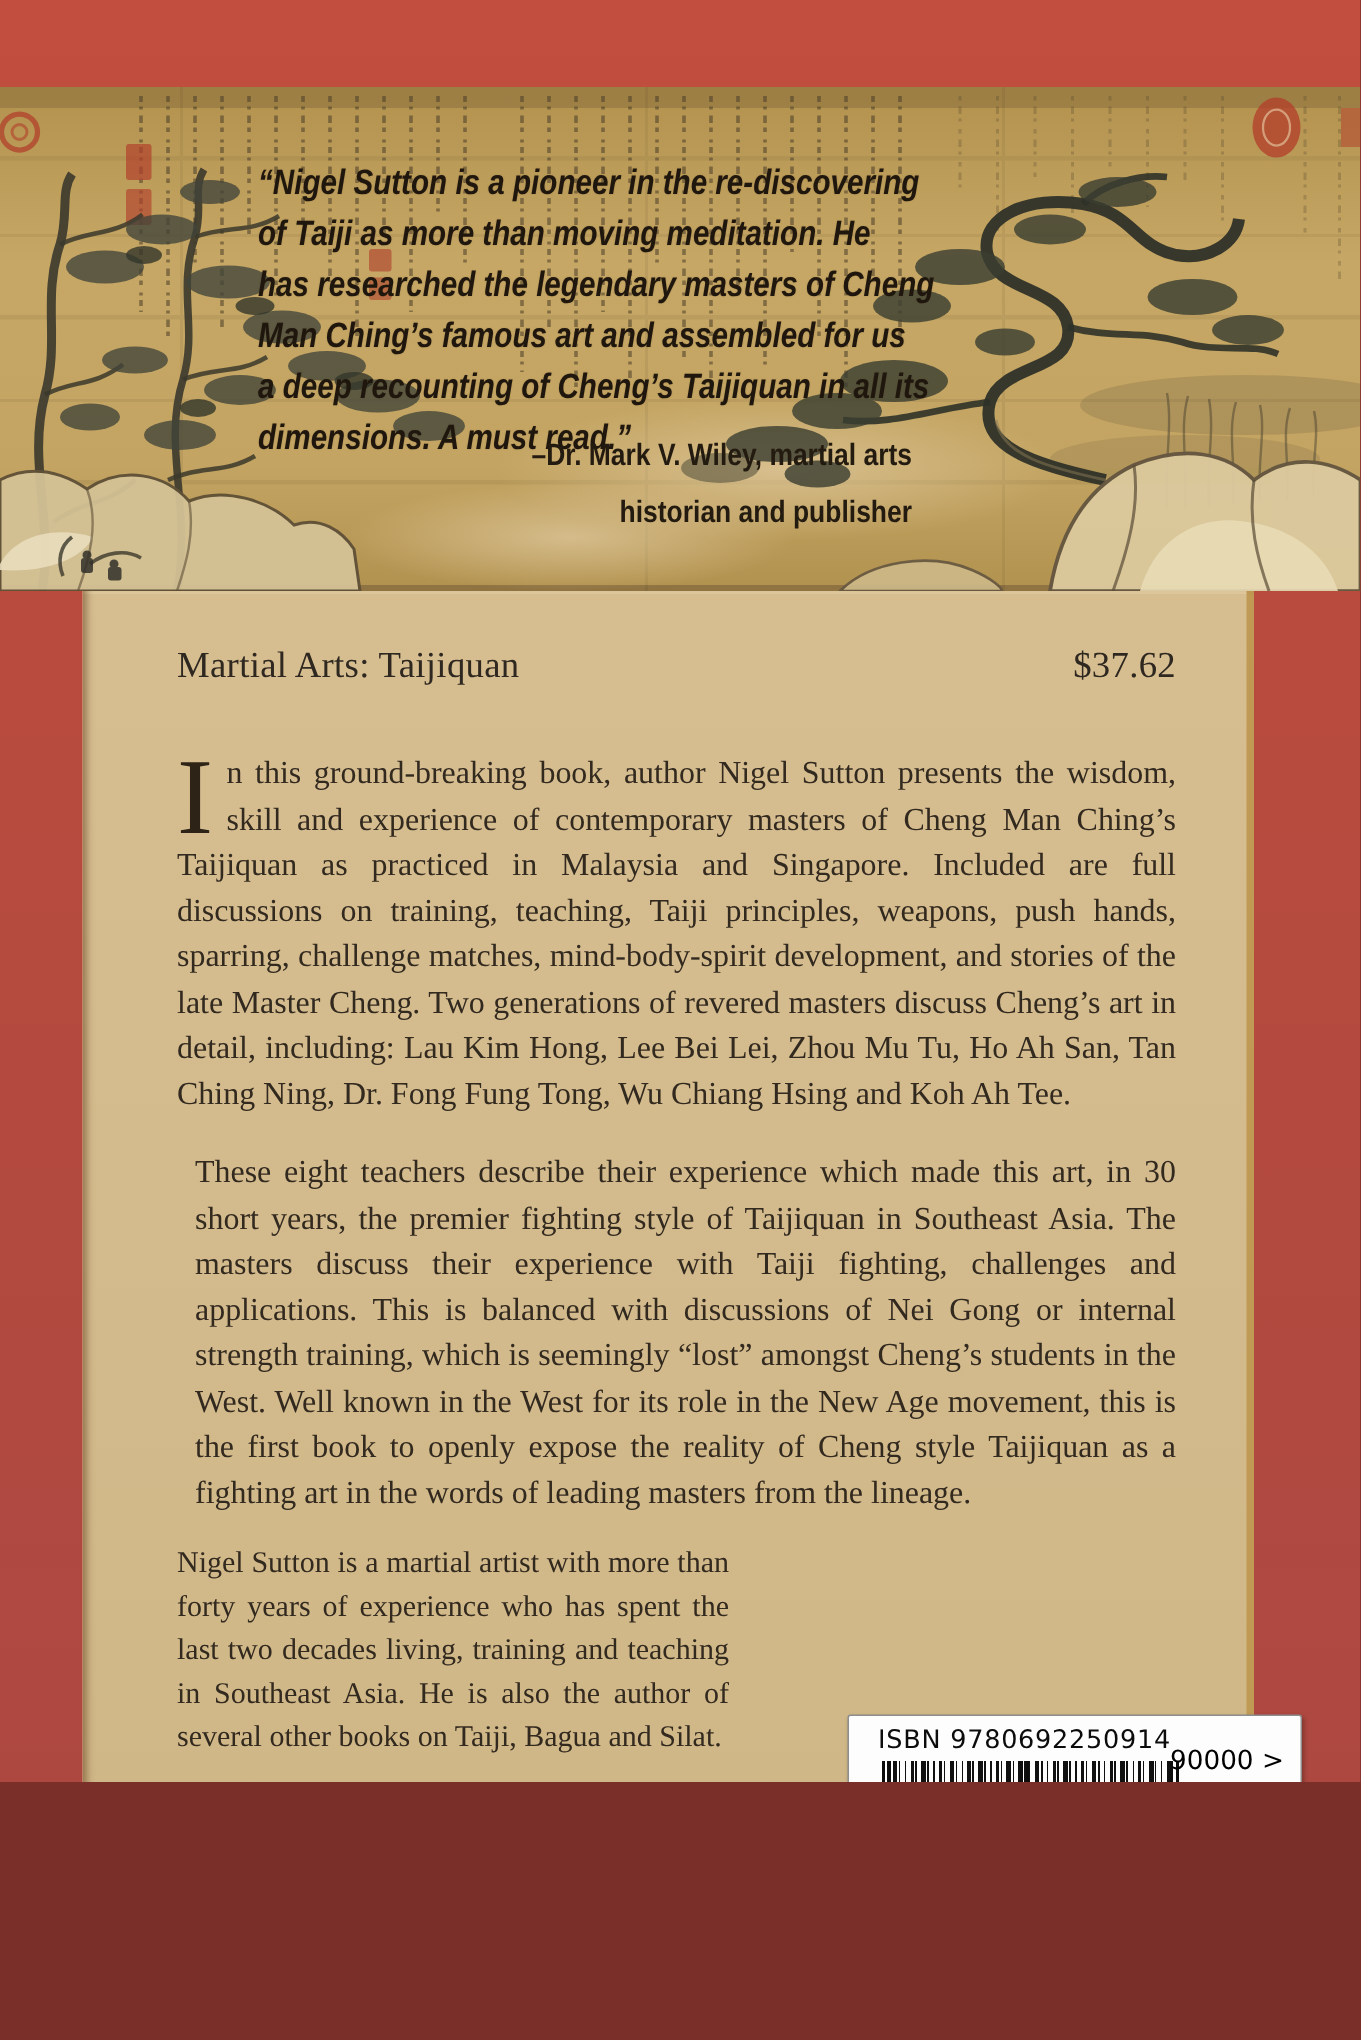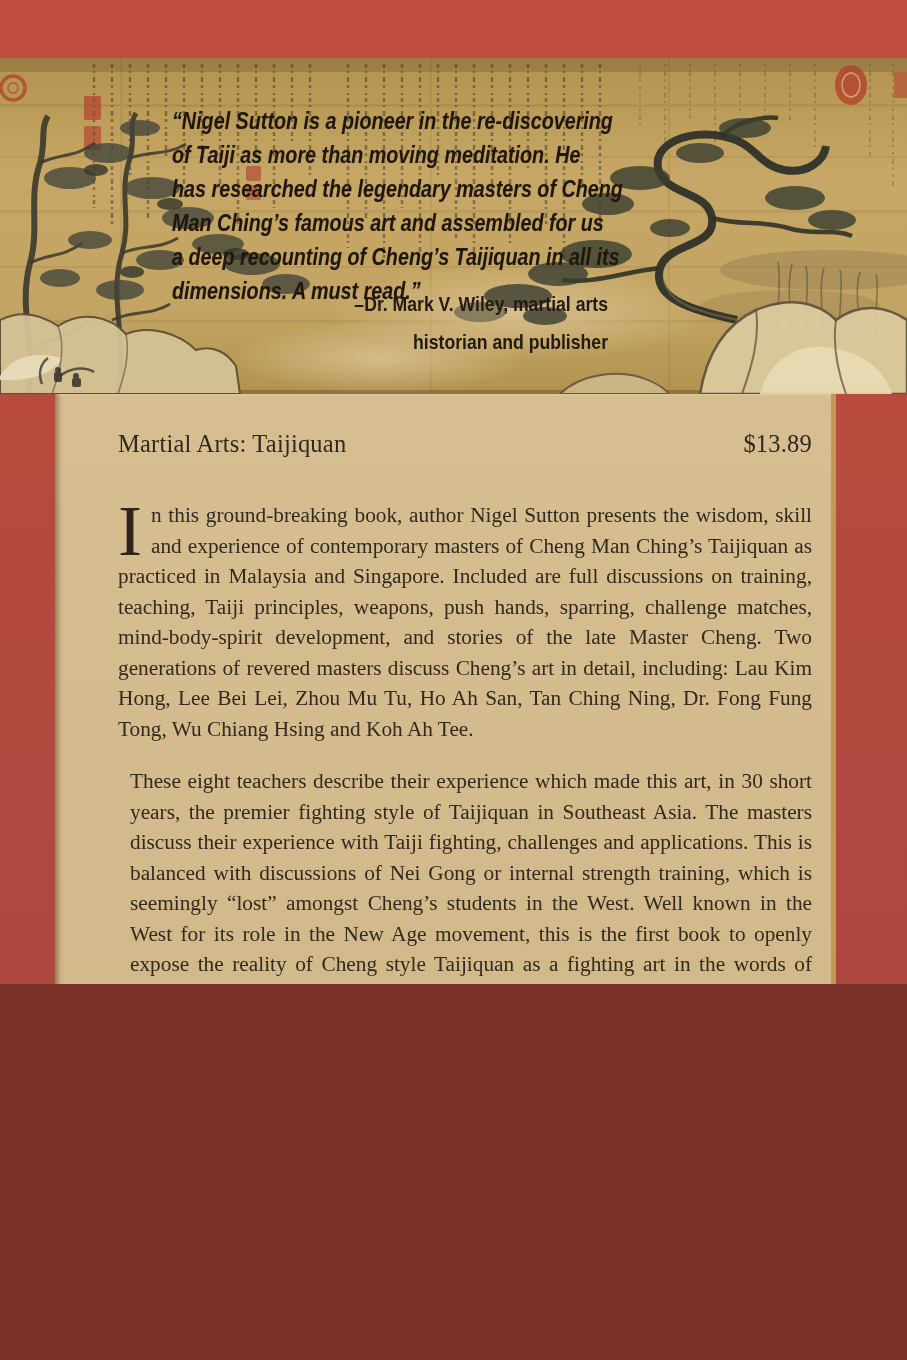--- a/index.html
+++ b/index.html
@@ -1,18 +1,18 @@
 <!DOCTYPE html>
 <html><head>
 <meta charset="utf-8">
 <style>
   * { margin:0; padding:0; box-sizing:border-box; }
   html,body { background:#7a2f28; }
   .page {
-    position:relative; width:907px; height:984px; overflow:hidden;
+    position:relative; width:907px; height:1188px; overflow:hidden;
     background:linear-gradient(180deg,#c14e3e 0%,#b84b3d 35%,#ad4841 100%);
     font-family:"Liberation Serif", serif;
   }
 
   
   .banner { position:absolute; left:0; top:58px; width:907px; height:336px; }
   .banner svg { position:absolute; left:0; top:0; width:100%; height:100%; display:block; }
   .quote {
     position:absolute; left:172px; top:46px; width:560px;
     transform:scaleX(.84); transform-origin:top left;
@@ -24,21 +24,21 @@
     position:absolute; right:299px; top:227px; width:430px;
     transform:scaleX(.86); transform-origin:top right; text-align:right;
     font-family:"Liberation Sans", sans-serif; font-weight:700;
     font-size:20.5px; line-height:38px; color:#231a10; white-space:nowrap;
   }
 
   
   .panel {
     position:absolute; left:55px; top:394px; width:781px; height:903px;
     background:linear-gradient(180deg,#d7be91 0%,#d3ba8c 55%,#cfb685 100%);
-    padding:36px 24px 0 63px;
+    padding:36px 52px 0 63px;
     box-shadow: inset 6px 0 5px -3px rgba(90,55,25,.5),
                 inset -5px 0 0 #c09a54,
                 inset 0 -4px 0 #ac864a,
                 inset 0 2px 0 rgba(255,240,200,.25);
   }
   .panel-header {
     display:flex; justify-content:space-between; align-items:baseline;
     font-size:24.5px; color:#2f2820; margin-bottom:42px; letter-spacing:.2px;
   }
   .para {
@@ -270,27 +270,28 @@
 
     <div class="attribution">
       <div>–Dr. Mark V. Wiley, martial arts</div>
       <div>historian and publisher</div>
     </div>
   </div>
 
   <div class="panel">
     <div class="panel-header">
       <span class="category">Martial Arts: Taijiquan</span>
-      <span class="price">$13.89</span>
+      <span class="price">$37.62</span>
     </div>
 
     <p class="para"><span class="dropcap">I</span><span>n this ground-breaking book, author Nigel Sutton presents the wisdom, skill and experience of contemporary masters of Cheng Man Ching’s Taijiquan as practiced in Malaysia and Singapore. Included are full discussions on training, teaching, Taiji principles, weapons, push hands, sparring, challenge matches, mind-body-spirit development, and stories of the late Master Cheng. Two generations of revered masters discuss Cheng’s art in detail, including: Lau Kim Hong, Lee Bei Lei, Zhou Mu Tu, Ho Ah San, Tan Ching Ning, Dr. Fong Fung Tong, Wu Chiang Hsing and Koh Ah Tee.</span></p>
 
     <p class="para p2">These eight teachers describe their experience which made this art, in 30 short years, the premier fighting style of Taijiquan in Southeast Asia. The masters discuss their experience with Taiji fighting, challenges and applications. This is balanced with discussions of Nei Gong or internal strength training, which is seemingly “lost” amongst Cheng’s students in the West. Well known in the West for its role in the New Age movement, this is the first book to openly expose the reality of Cheng style Taijiquan as a fighting art in the words of leading masters from the lineage.</p>
 
+    <p class="para bio">Nigel Sutton is a martial artist with more than forty years of experience who has spent the last two decades living, training and teaching in Southeast Asia. He is also the author of several other books on Taiji, Bagua and Silat.</p>
   </div>
 
   <div class="barcode">
     <div class="isbn-top">ISBN 9780692250914</div>
 
     <div class="ean">
       <div class="bars"></div>
       <div class="digits">
         <span class="d0">9</span>
         <span class="g">780692</span>

